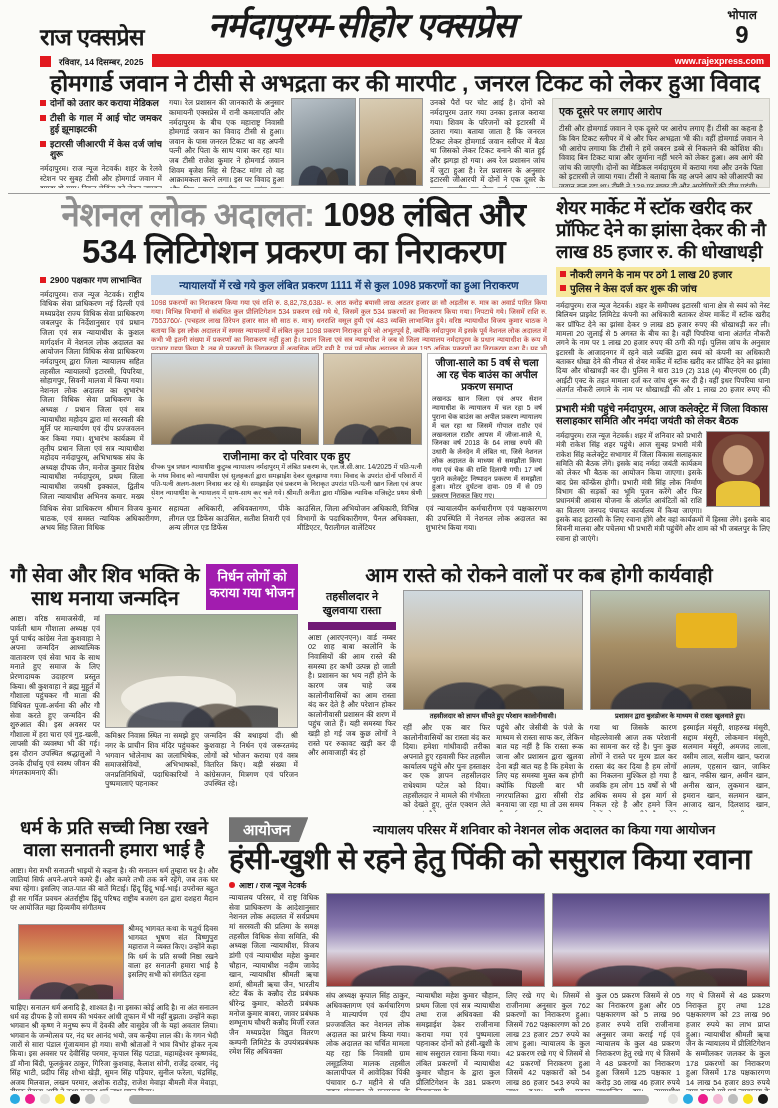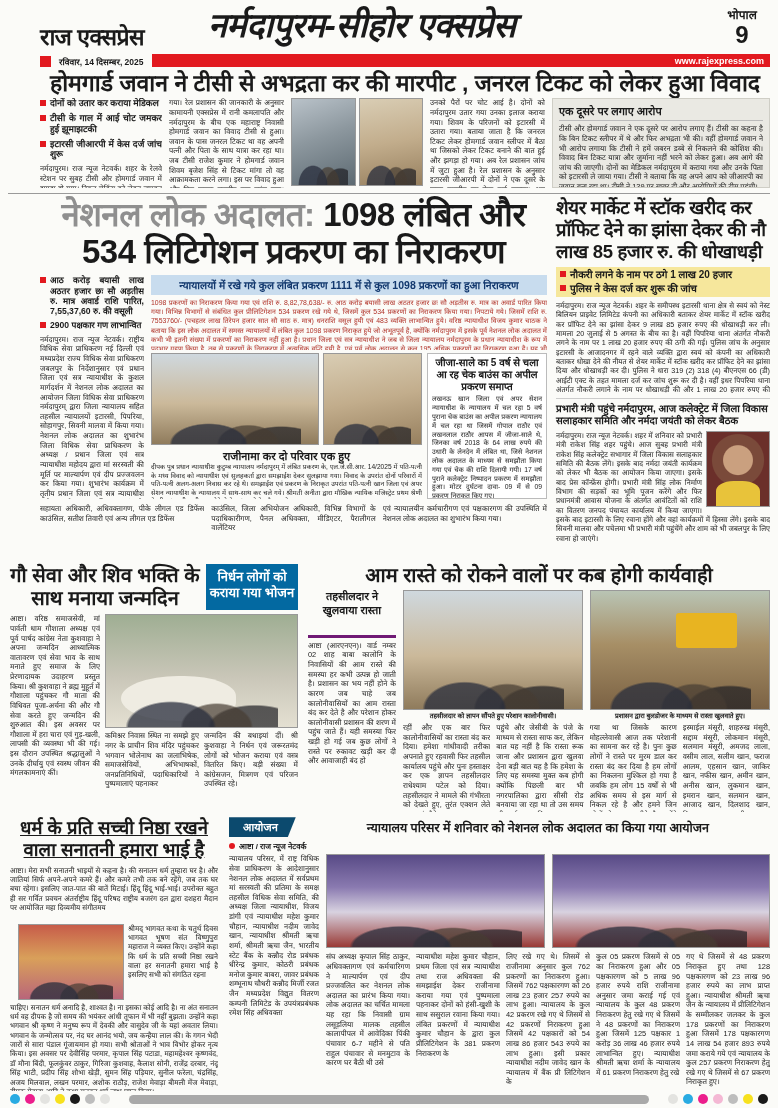--- a/index.html
+++ b/index.html
@@ -79,48 +79,48 @@
   .ybul .bullet{font-size:10px;margin-bottom:2px;}
   .rail-body{font-size:7.2px;line-height:1.3;text-align:justify;height:92px;overflow:hidden;margin-top:4px;}
   .h-rail2{font-size:10px;font-weight:bold;line-height:1.25;margin-top:5px;border-top:1px solid #ccc;padding-top:4px;}
   .rail-body2{font-size:7.2px;line-height:1.3;text-align:justify;overflow:hidden;flex:1;margin-top:3px;}
   .port{float:right;width:62px;height:74px;margin:0 0 3px 4px;}
   
   .middle{margin:5px 8px 0 10px;display:flex;gap:10px;height:248px;}
   .cow{width:288px;flex:0 0 auto;display:flex;flex-direction:column;}
   .cow-head{display:flex;gap:6px;}
   .h-cow{flex:1;font-size:20px;font-weight:bold;line-height:1.15;text-align:center;}
-  .bluebox{width:86px;flex:0 0 auto;background:#0369a1;color:#fff;font-weight:bold;font-size:13px;text-align:center;padding:5px 3px;line-height:1.2;}
+  .bluebox{width:86px;flex:0 0 auto;background:#a21caf;color:#fff;font-weight:bold;font-size:13px;text-align:center;padding:5px 3px;line-height:1.2;}
   .cow-body{display:flex;gap:5px;flex:1;margin-top:4px;min-height:0;}
   .cow-c1{width:90px;flex:0 0 auto;}
   .cow-right{flex:1;min-width:0;display:flex;flex-direction:column;}
   .cow-right .ph{height:112px;}
   .cow-cols{display:flex;gap:5px;flex:1;margin-top:3px;min-height:0;}
   .road{flex:1;min-width:0;display:flex;flex-direction:column;}
   .h-road{font-size:20px;font-weight:bold;text-align:center;line-height:1.1;}
   .road-row{display:flex;gap:7px;flex:1;margin-top:4px;min-height:0;}
   .subcol{width:88px;flex:0 0 auto;}
-  .subhead{font-size:11px;font-weight:bold;text-align:center;line-height:1.25;padding-bottom:17px;border-bottom:3px solid #701a75;margin-bottom:3px;}
+  .subhead{font-size:11px;font-weight:bold;text-align:center;line-height:1.25;padding-bottom:4px;border-bottom:8px solid #701a75;margin-bottom:3px;}
   .road-area{flex:1;min-width:0;display:flex;flex-direction:column;}
   .road-phrow{display:flex;gap:7px;}
   .road-phrow>div{flex:1;min-width:0;}
   .road-phrow .ph{height:118px;}
   .road-cols{display:flex;gap:6px;flex:1;margin-top:3px;min-height:0;}
   
   .bottom{margin:5px 8px 0 10px;display:flex;gap:11px;height:274px;}
   .dharma{width:208px;flex:0 0 auto;display:flex;flex-direction:column;}
-  .h-dh{font-size:18.5px;font-weight:bold;text-align:center;line-height:1.2;text-decoration:underline;}
+  .h-dh{font-size:18.5px;font-weight:bold;text-align:center;line-height:1.2;}
   .dh-p1{font-size:7.2px;line-height:1.3;text-align:justify;height:56px;overflow:hidden;margin-top:4px;}
   .dh-row{display:flex;gap:4px;margin-top:2px;padding-left:8px;}
   .dh-row .ph{width:104px;height:74px;flex:0 0 auto;}
   .dh-side{font-size:7.2px;line-height:1.3;text-align:justify;overflow:hidden;}
   .dh-p2{font-size:7.2px;line-height:1.3;text-align:justify;overflow:hidden;flex:1;margin-top:3px;}
   .pinki{flex:1;min-width:0;display:flex;flex-direction:column;}
   .pk-head{display:flex;align-items:center;gap:10px;}
-  .tag{background:#0c4a6e;color:#fff;font-weight:bold;font-size:11px;padding:2px 18px 3px 14px;clip-path:polygon(0 0,100% 0,88% 100%,0 100%);}
+  .tag{background:#737373;color:#fff;font-weight:bold;font-size:15px;padding:2px 18px 3px 14px;clip-path:polygon(0 0,100% 0,88% 100%,0 100%);}
   .bandtext{flex:1;font-size:12.5px;font-weight:bold;text-align:center;}
   .h-pk{font-size:29px;font-weight:bold;line-height:1.1;letter-spacing:-.5px;margin-top:2px;}
   .byline{display:flex;align-items:center;gap:4px;font-size:7.8px;font-weight:bold;margin:4px 0 3px 0;}
   .byline .dot{width:6px;height:6px;border-radius:50%;background:#e2191f;}
   .pk-row{display:flex;gap:7px;flex:1;min-height:0;}
   .pk-c1{width:90px;flex:0 0 auto;}
   .pk-right{flex:1;min-width:0;display:flex;flex-direction:column;}
   .pk-phrow{display:flex;gap:7px;height:94px;}
   .pk-phrow .ph{flex:1;}
   .pk-cols{display:flex;gap:6px;flex:1;margin-top:4px;min-height:0;}
@@ -189,24 +189,20 @@
   <hr class="divider">
 
   <section class="main">
     <div class="main-left">
       <div class="h-main">
         <span class="gray">नेशनल लोक अदालत:</span><span> 1098 लंबित और</span><br>
         <span>534 लिटिगेशन प्रकरण का निराकरण</span>
       </div>
       <div class="midrow">
         <div class="minicol">
-          <div class="bullet">
-              <span class="sq"></span>
-              <span>आठ करोड़ बयासी लाख अठतर हजार छः सौ अड़तीस रु. मात्र अवार्ड राशि पारित, 7,55,37,60 रु. की वसूली</span>
-            </div>
           <div class="bullet">
               <span class="sq"></span>
               <span>2900 पक्षकार गण लाभान्वित</span>
             </div>
           <p>नर्मदापुरम। राज न्यूज नेटवर्क। राष्ट्रीय विधिक सेवा प्राधिकरण नई दिल्ली एवं मध्यप्रदेश राज्य विधिक सेवा प्राधिकरण जबलपुर के निर्देशानुसार एवं प्रधान जिला एवं सत्र न्यायाधीश के कुशल मार्गदर्शन में नेशनल लोक अदालत का आयोजन जिला विधिक सेवा प्राधिकरण नर्मदापुरम् द्वारा जिला न्यायालय सहित तहसील न्यायालयों इटारसी, पिपरिया, सोहागपुर, सिवनी मालवा में किया गया। नेशनल लोक अदालत का शुभारंभ जिला विधिक सेवा प्राधिकरण के अध्यक्ष / प्रधान जिला एवं सत्र न्यायाधीश महोदय द्वारा मां सरस्वती की मूर्ति पर माल्यार्पण एवं दीप प्रज्जवलन कर किया गया। शुभारंभ कार्यक्रम में तृतीय प्रधान जिला एवं सत्र न्यायाधीश महोदय नर्मदापुरम्, अभिभाषक संघ के अध्यक्ष दीपक जैन, मनोज कुमार विशेष न्यायाधीश नर्मदापुरम्, प्रथम जिला न्यायाधीश जयश्री इक्काल, द्वितीय जिला न्यायाधीश अभिनव कुमार, मुख्य न्यायिक मजिस्ट्रेट फिरोज अख्तर, सचिव जिला</p>
         </div>
         <div class="center">
           <div class="blueband">न्यायालयों में रखे गये कुल लंबित प्रकरण 1111 में से कुल 1098 प्रकरणों का हुआ निराकरण</div>
           <p class="redpara">1098 प्रकरणों का निराकरण किया गया एवं राशि रु. 8,82,78,638/- रु. आठ करोड़ बयासी लाख अठतर हजार छः सौ अड़तीस रु. मात्र का अवार्ड पारित किया गया। विभिन्न विभागों से संबंधित कुल प्रीलिटिगेशन 534 प्रकरण रखे गये थे, जिसमें कुल 534 प्रकरणों का निराकरण किया गया। निपटाये गये। जिसमें राशि रु. 7553760/- (पचहतर लाख तिरेपन हजार सात सौ साठ रु. मात्र) धनराशि वसूल हुयी एवं 483 व्यक्ति लाभान्वित हुये। वरिष्ठ न्यायाधीश विजय कुमार चाठक ने बताया कि इस लोक अदालत में समस्त न्यायालयों में लंबित कुल 1098 प्रकरण निराकृत हुये जो अभूतपूर्व है, क्योंकि नर्मदापुरम में इसके पूर्व नेशनल लोक अदालत में कभी भी इतनी संख्या में प्रकरणों का निराकरण नहीं हुआ है। प्रधान जिला एवं सत्र न्यायाधीश ने जब से जिला न्यायालय नर्मदापुरम के प्रधान न्यायाधीश के रूप में पदभार ग्रहण किया है, तब से प्रकरणों के निराकरण में अत्यधिक वृद्धि हुयी है, एवं पूर्व लोक अदालत से कुल 195 अधिक प्रकरणों का निराकरण हुआ है। यह भी उल्लेखनीय है कि जिला न्यायालय नर्मदापुरम एवं तहसील न्यायालयों में कुल 33129 प्रकरण विचाराधीन है।</p>
           <div class="cenrow">
@@ -219,20 +215,21 @@
               <p class="captext">दीपक पुत्र प्रधान न्यायाधीश कुटुम्ब न्यायालय नर्मदापुरम् में लंबित प्रकरण के, एल.जे.सी.आर. 14/2025 में पति-पत्नी के मध्य विवाद को न्यायाधीश एवं सुलहकर्ता द्वारा समझाईश देकर सुलझाया गया। विवाद के उपरांत दोनों परिवारों में पति-पत्नी अलग-अलग निवास कर रहे थे। समझाईश एवं प्रकरण के निराकृत उपरांत पति-पत्नी खान जिला एवं अपर सेशन न्यायाधीश के न्यायालय में साथ-साथ कर चले गये। श्रीमती अनीता द्वारा मौखिक न्यायिक मजिस्ट्रेट प्रथम श्रेणी के बीच आपसी राजीनामा होने से वे साथ रहने हेतु तैयार हुये।</p>
             </div>
             <div class="sbox">
               <h4>जीजा-साले का 5 वर्ष से चला आ रह चेक बाउंस का अपील प्रकरण समाप्त</h4>
               <p>लखनऊ खान जिला एवं अपर सेशन न्यायाधीश के न्यायालय में चल रहा 5 वर्ष पुराना चेक बाउंस का अपील प्रकरण न्यायालय में चल रहा था जिसमें गोपाल राठौर एवं लखनलाल राठौर आपस में जीजा-साले थे, जिनका वर्ष 2018 के 64 लाख रुपये की उधारी के लेनदेन में लंबित था, जिसे नेशनल लोक अदालत के माध्यम से समझौता किया गया एवं चेक की राशि दिलायी गयी। 17 वर्ष पुराने कलेक्ट्रेट निष्पादन प्रकरण में समझौता हुआ। मोटर दुर्घटना दावा- 09 में से 09 प्रकरण निराकृत किए गए।</p>
             </div>
           </div>
         </div>
       </div>
       <div class="namesrow">
+        <p class="bcol" style="flex:1;">विधिक सेवा प्राधिकरण श्रीमान विजय कुमार चाठक, एवं समस्त न्यायिक अधिकारीगण, अभय सिंह जिला विधिक</p>
         <p class="bcol" style="flex:1;">सहायता अधिकारी, अधिवक्तागण, पीके लीगल एड डिफेंस काउंसिल, सतीश तिवारी एवं अन्य लीगल एड डिफेंस</p>
         <p class="bcol" style="flex:1;">काउंसिल, जिला अभियोजन अधिकारी, विभिन्न विभागों के पदाधिकारीगण, पैनल अधिवक्ता, मीडिएटर, पैरालीगल वालेंटियर</p>
         <p class="bcol" style="flex:1;">एवं न्यायालयीन कर्मचारीगण एवं पक्षकारगण की उपस्थिति में नेशनल लोक अदालत का शुभारंभ किया गया।</p>
       </div>
     </div>
 
     <div class="rail">
       <div class="h-rail">शेयर मार्केट में स्टॉक खरीद कर प्रॉफिट देने का झांसा देकर की नौ लाख 85 हजार रु. की धोखाधड़ी</div>
       <div class="ybul">
         <div class="bullet">
@@ -309,20 +306,21 @@
         <p class="dh-side">श्रीमद् भागवत कथा के चतुर्थ दिवस भागवत भूषण संत विष्णुपुरा महाराज ने व्यक्त किए। उन्होंने कहा कि धर्म के प्रति सच्ची निष्ठा रखने वाला हर सनातनी हमारा भाई है इसलिए सभी को संगठित रहना</p>
       </div>
       <p class="dh-p2">चाहिए। सनातन धर्म अनादि है, शाश्वत है। ना इसका कोई आदि है। ना अंत सनातन धर्म वह दीपक है जो समय की भयंकर आंधी तूफान में भी नहीं बुझता। उन्होंने कहा भगवान श्री कृष्ण ने मनुष्य रूप में देवकी और वासुदेव जी के यहां अवतार लिया। भगवान के जन्मोत्सव पर, नंद घर आनंद भयो, जय कन्हैया लाल की। के गगन भेदी जारों से सारा पंडाल गूंजायमान हो गया। सभी श्रोताओं ने भाव विभोर होकर नृत्य किया। इस अवसर पर देवीसिंह परमार, कृपाल सिंह पटाडा, महामहेश्वर कृष्णवंद, डॉ मौना बिंदी, फूलकुंवर ठाकुर, गिरिजा कुशवाह, कैलाश सोनी, राजेंद्र दरबार, नंदू सिंह भाटी, प्रदीप सिंह शोभा खेड़ी, सुमन सिंह पड़ियार, सुनील फरेला, चंद्रसिंह, अजय मिलवाल, लखन परमार, अशोक राठौड़, राजेश मेवाड़ा बीमली मेंज मेवाड़ा, दीपक मेवाड़ा आदि ने कथा सुनकर धर्म लाभ प्राप्त किया।</p>
     </div>
 
     <div class="pinki">
       <div class="pk-head">
         <div class="tag">आयोजन</div>
         <div class="bandtext">न्यायालय परिसर में शनिवार को नेशनल लोक अदालत का किया गया आयोजन</div>
       </div>
+      <div class="h-pk">हंसी-खुशी से रहने हेतु पिंकी को ससुराल किया रवाना</div>
       <div class="byline">
         <span class="dot"></span>
         <span>आष्टा / राज न्यूज नेटवर्क</span>
       </div>
       <div class="pk-row">
         <p class="bcol pk-c1">न्यायालय परिसर, में राष्ट्र विधिक सेवा प्राधिकरण के आदेशानुसार नेशनल लोक अदालत में सर्वप्रथम मां सरस्वती की प्रतिमा के समक्ष तहसील विधिक सेवा समिति, की अध्यक्ष जिला न्यायाधीश, विजय डांगी एवं न्यायाधीश महेश कुमार चौहान, न्यायाधीश नदीम जावेद खान, न्यायाधीश श्रीमती ऋचा शर्मा, श्रीमती ऋचा जैन, भारतीय स्टेट बैंक के कन्नौद रोड प्रबंधक धीरेन्द्र कुमार, कोठरी प्रबंधक मनोज कुमार बाबरा, जावर प्रबंधक शम्भूनाथ चौधरी कन्नौद मिर्जी रजत जैन मध्यप्रदेश विद्युत वितरण कम्पनी लिमिटेड के उपयंत्रप्रबंधक रमेश सिंह अधिवक्ता</p>
         <div class="pk-right">
           <div class="pk-phrow">
             <div class="ph ph-stage"></div>
             <div class="ph ph-stage"></div>

